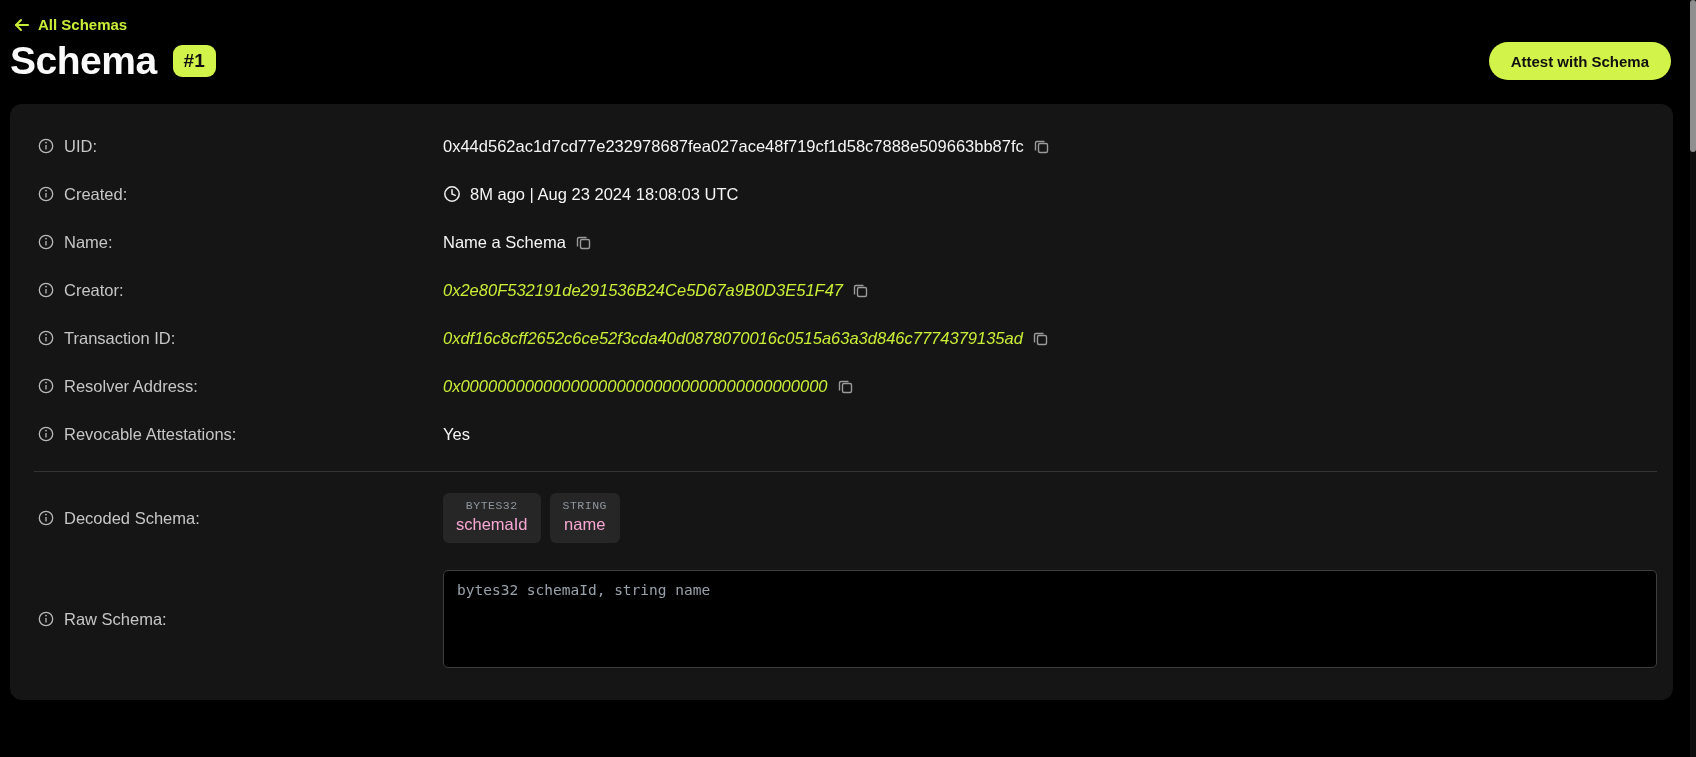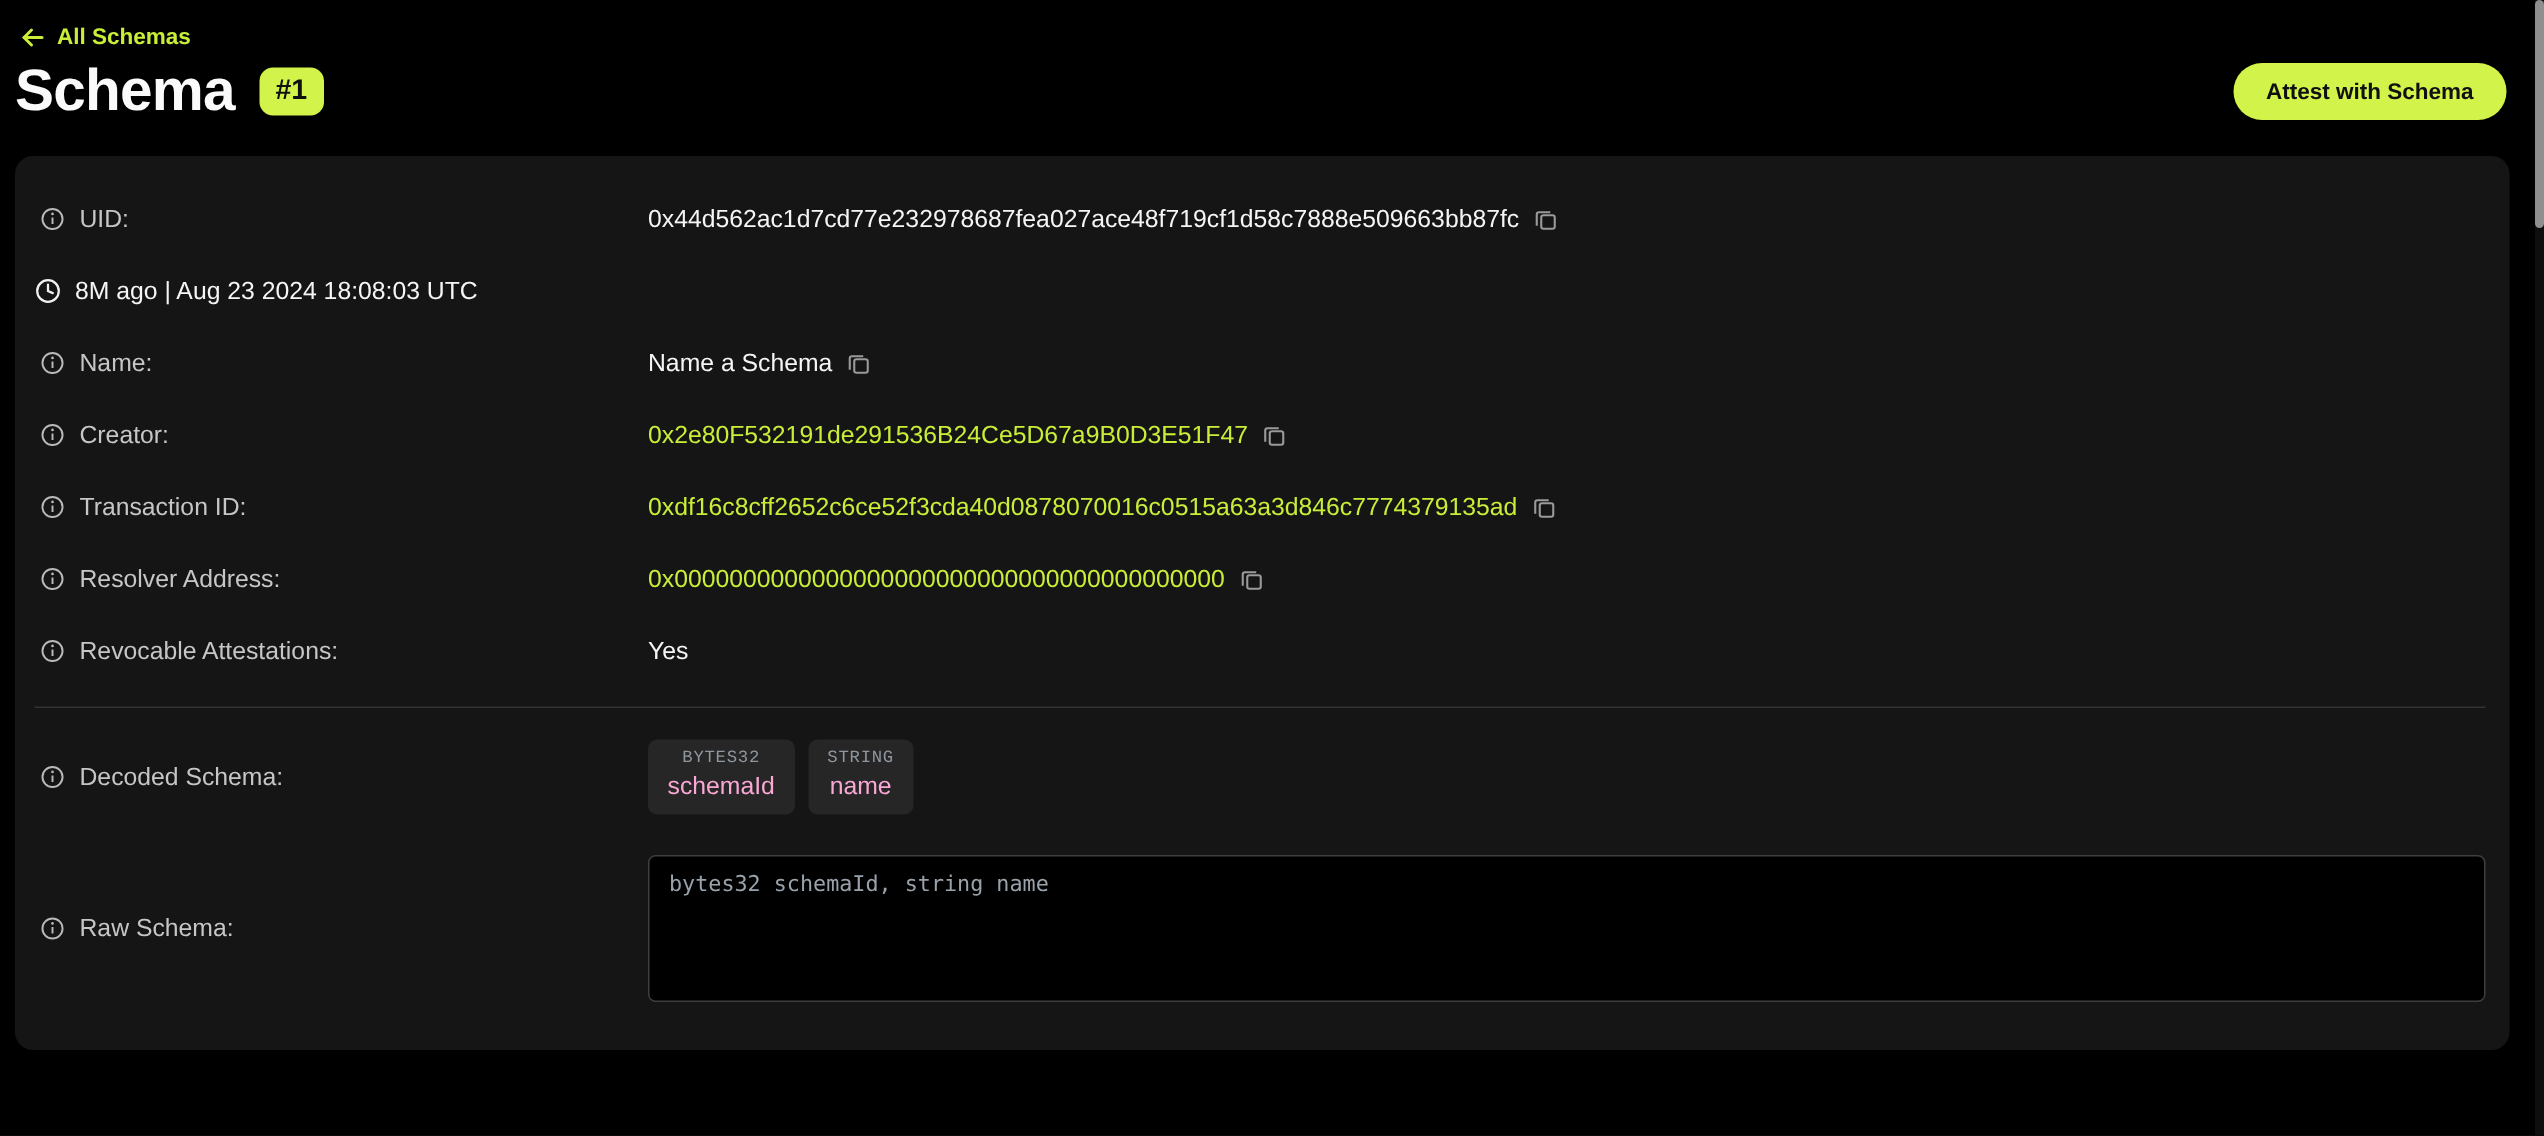--- a/index.html
+++ b/index.html
@@ -39,33 +39,33 @@
     border:none; height:38px; padding:0 22px;
     border-radius:19px; font-family:inherit;
     font-size:15px; font-weight:700; cursor:pointer;
   }
 
   
   .card {
     margin:21px 23px 0 10px;
     background:#151515;
     border-radius:12px;
-    padding:18px 16px 32px 13px;
+    padding:18px 16px 32px 24px;
   }
   .row { display:flex; align-items:center; min-height:48px; }
   .row-label {
     flex:0 0 409px; display:flex; align-items:center; gap:10px;
     padding-left:4px; color:#c6c6c6; font-size:16.5px;
   }
   .row-label svg { flex:none; display:block; }
   .row-value {
     flex:1; display:flex; align-items:center; gap:9px;
     font-size:16.5px; color:#f5f5f5;
   }
-  .row-value.lime a { color:var(--accent-text); text-decoration:none; }
+  .row-value.lime a { color:var(--accent-text); text-decoration:none;font-style:italic; }
   .copy-btn {
     background:none; border:none; padding:0; cursor:pointer;
     display:flex; align-items:center;
   }
   .count-num { font-weight:700; color:#fafafa; }
   .count-link { color:#8d95a5; text-decoration:none; margin-left:7px; }
 
   .divider { border:none; border-top:1px solid #333; margin:13px 0 14px 0; }
 
   
@@ -138,20 +138,28 @@
       <button class="copy-btn">
         <svg width="17" height="17" viewBox="0 0 17 17" fill="none" stroke="#9a9a9a" stroke-width="1.4">
             <rect x="5.5" y="5.5" width="9" height="9" rx="1.5"></rect>
             <path d="M11.5 3.5H4A1.5 1.5 0 0 0 2.5 5v7.5"></path>
           </svg>
       </button>
     </div>
   </div>
 
   <div class="row">
+    <div class="row-label">
+      <svg width="16" height="16" viewBox="0 0 16 16" fill="none" stroke="#b9b9b9" stroke-width="1.3">
+          <circle cx="8" cy="8" r="6.7"></circle>
+          <line x1="8" y1="7" x2="8" y2="11.4"></line>
+          <circle cx="8" cy="4.6" r="0.9" fill="#b9b9b9" stroke="none"></circle>
+        </svg>
+      <span>Created:</span>
+    </div>
     <div class="row-value">
       <svg width="18" height="18" viewBox="0 0 18 18" fill="none" stroke="#f0f0f0" stroke-width="1.5" stroke-linecap="round">
           <circle cx="9" cy="9" r="7.2"></circle>
           <path d="M9 4.8V9l3.2 1.4"></path>
         </svg>
       <span>8M ago | Aug 23 2024 18:08:03 UTC</span>
     </div>
   </div>
 
   <div class="row">

